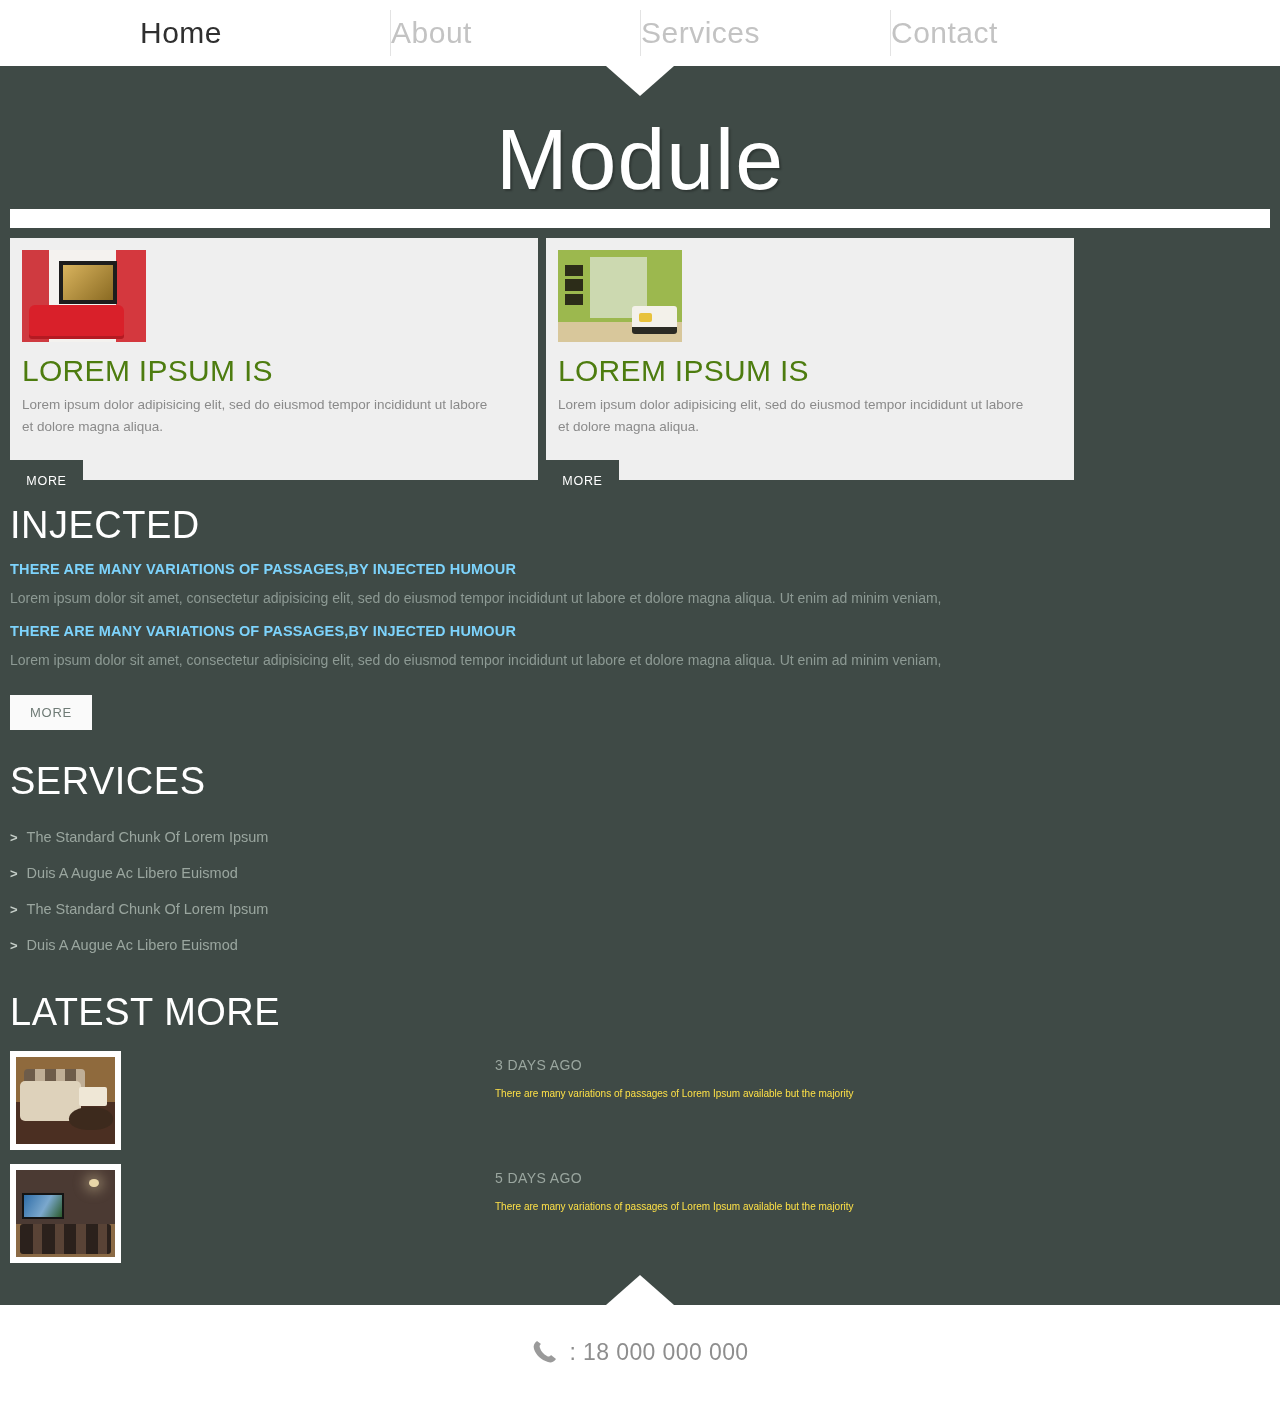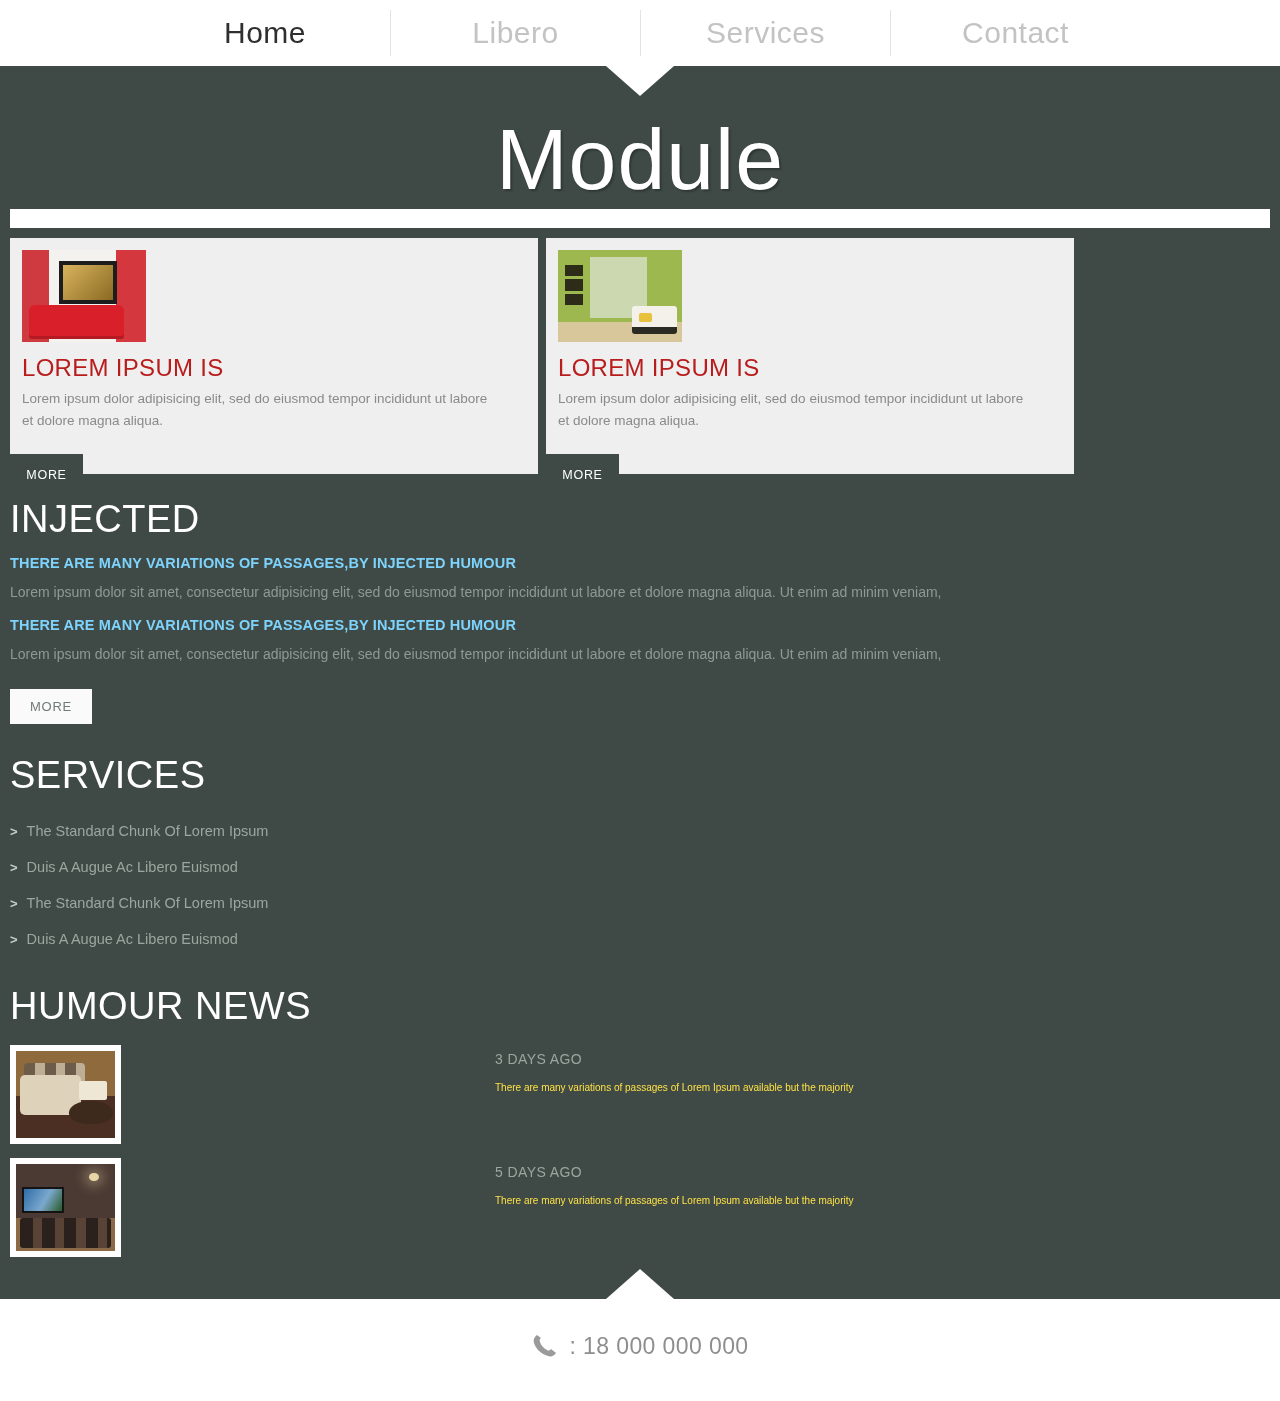--- a/index.html
+++ b/index.html
@@ -27,21 +27,20 @@
     justify-content: center;
   }
   .nav-list {
     display: flex;
     list-style: none;
     align-items: stretch;
   }
   .nav-item {
     display: flex;
     align-items: center;
-    justify-content: center;
     width: 250px;
     height: 46px;
     font-size: 30px;
     font-weight: 400;
     letter-spacing: 0.5px;
     color: #c3c3c3;
     border-left: 1px solid #e3e3e3;
     cursor: pointer;
     user-select: none;
   }
@@ -107,22 +106,22 @@
     padding: 12px 12px 0 12px;
     padding-bottom: 42px;
   }
   .card-thumb {
     width: 124px;
     height: 92px;
     display: block;
     border: 0;
   }
   .card-title {
-    font-size: 24px;
-    color: #b91c1c;
+    font-size: 30px;
+    color: #4d7c0f;
     font-weight: 400;
     margin: 12px 0 6px 0;
     letter-spacing: 0.3px;
   }
   .card-text {
     font-size: 13.5px;
     color: #8a8a8a;
     line-height: 1.62;
     max-width: 475px;
   }
@@ -356,21 +355,21 @@
 <body>
 
 <div class="page">
 
   <nav class="topnav">
     <ul class="nav-list">
       <li class="nav-item active">
         <span>Home</span>
       </li>
       <li class="nav-item">
-        <span>Libero</span>
+        <span>About</span>
       </li>
       <li class="nav-item">
         <span>Services</span>
       </li>
       <li class="nav-item">
         <span>Contact</span>
       </li>
     </ul>
   </nav>
 
@@ -444,21 +443,21 @@
           <span>The Standard Chunk Of Lorem Ipsum</span>
         </li>
         <li class="svc-item">
           <span class="svc-arrow">&gt;</span>
           <span>Duis A Augue Ac Libero Euismod</span>
         </li>
       </ul>
     </section>
 
     <section class="section news">
-      <h2 class="section-title">HUMOUR NEWS</h2>
+      <h2 class="section-title">LATEST MORE</h2>
 
       <div class="news-list">
 
         <div class="news-row">
           <div class="news-thumb-frame">
             <div class="news-thumb img-news1">
               <div class="cushions"></div>
               <div class="couch"></div>
               <div class="table"></div>
               <div class="basket"></div>

